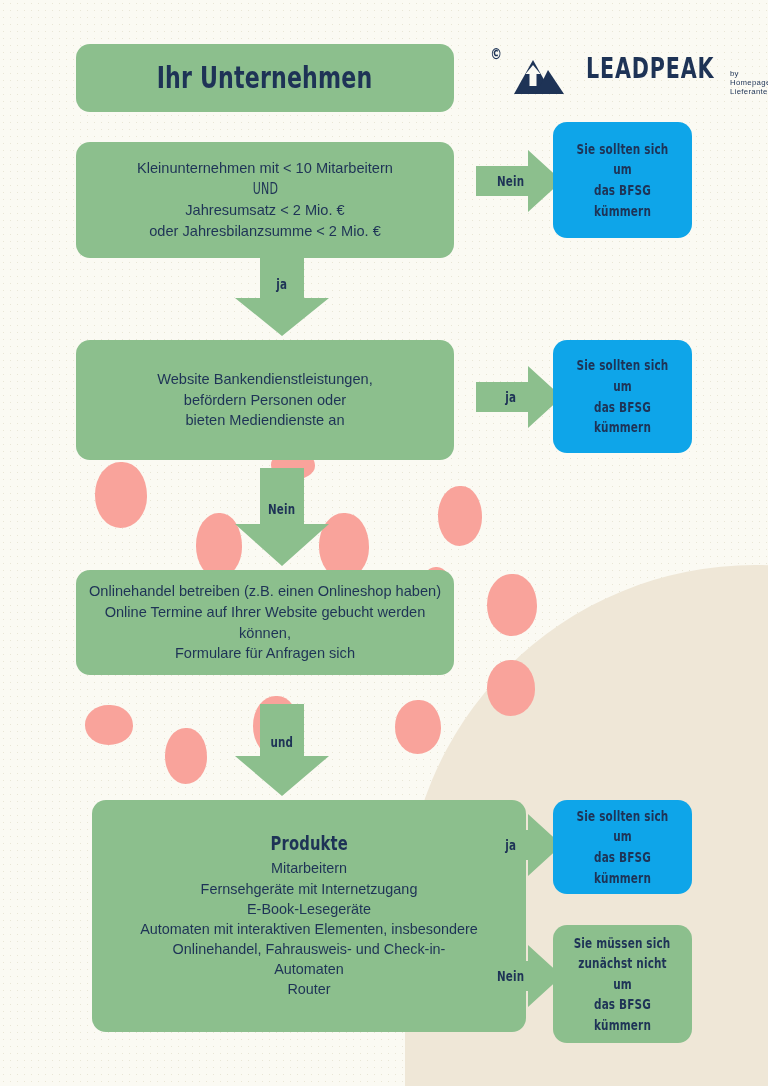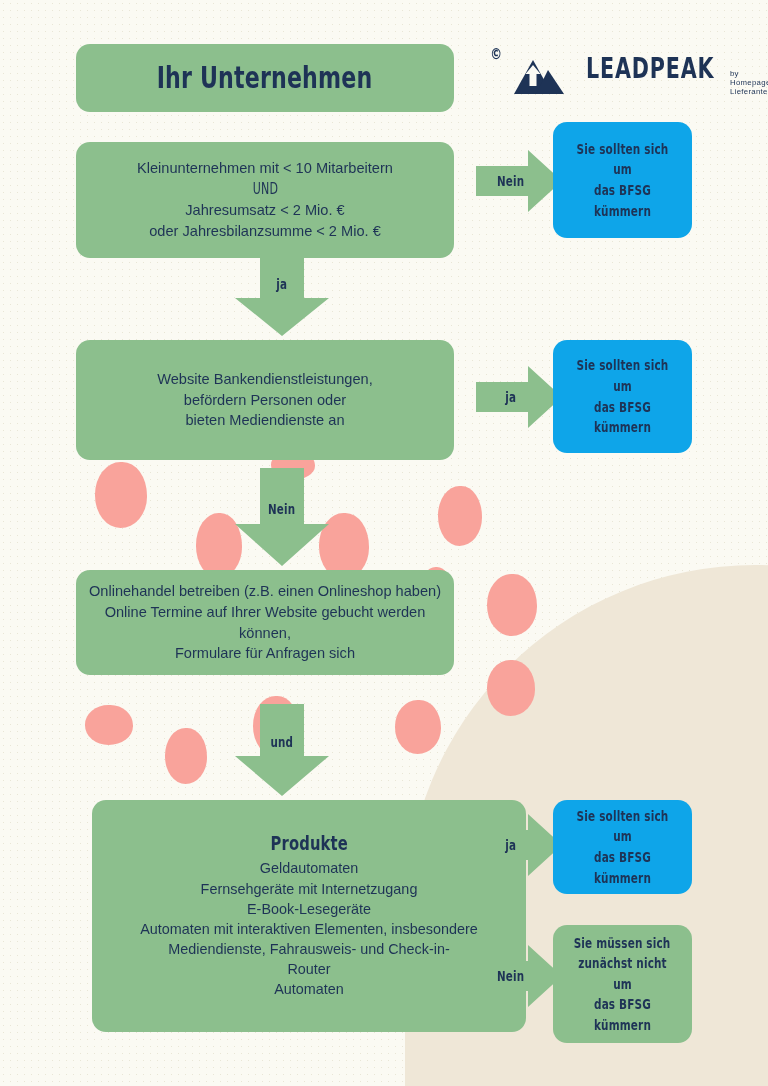--- a/index.html
+++ b/index.html
@@ -301,27 +301,27 @@
   <div class="arrow down" id="a-und">
     <svg viewBox="0 0 110 92" preserveAspectRatio="none">
       <path d="M33 0 L77 0 L77 52 L102 52 L55 92 L8 52 L33 52 Z" fill="#8cbf8d"></path>
     </svg>
     <span class="arrow-label cond">und</span>
   </div>
 
   <div class="node green" id="q4-node">
     <div class="cond" id="q4-heading">Produkte</div>
     <div id="q4-list">
-      <div>Geldautomaten</div>
+      <div>Mitarbeitern</div>
       <div>Fernsehgeräte mit Internetzugang</div>
       <div>E-Book-Lesegeräte</div>
       <div>Automaten mit interaktiven Elementen, insbesondere</div>
-      <div>Mediendienste, Fahrausweis- und Check-in-</div>
+      <div>Onlinehandel, Fahrausweis- und Check-in-</div>
+      <div>Automaten</div>
       <div>Router</div>
-      <div>Automaten</div>
     </div>
   </div>
 
   <div class="arrow right" id="a-ja-r3">
     <svg viewBox="0 0 86 62" preserveAspectRatio="none">
       <path d="M0 16 L52 16 L52 0 L86 31 L52 62 L52 46 L0 46 Z" fill="#8cbf8d"></path>
     </svg>
     <span class="arrow-label cond">ja</span>
   </div>
 

